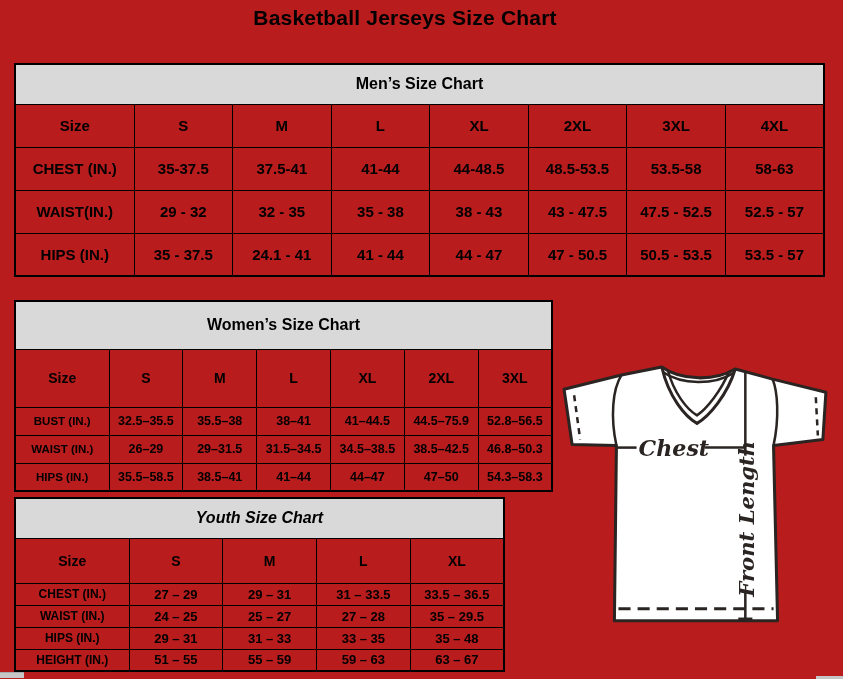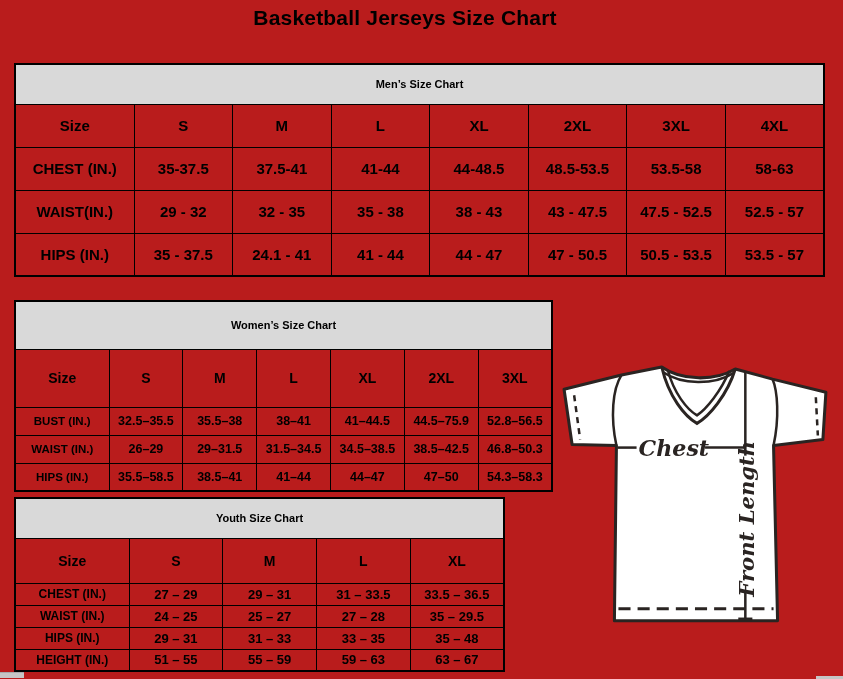--- a/index.html
+++ b/index.html
@@ -14,35 +14,35 @@
   }
   .size-table { position:absolute; }
   .size-table table {
     width:100%; height:100%; border-collapse:collapse; table-layout:fixed;
     border:2px solid #000;
   }
   .size-table td {
     border:1px solid #000; text-align:center; vertical-align:middle;
     font-weight:bold; overflow:hidden; white-space:nowrap;
   }
-  td.band { background:#d9d9d9; font-size:11px; }
+  td.band { background:#d9d9d9; font-size:16px; }
   
   #men-table { left:14px; top:63px; width:811px; height:212px; }
   #men-table tr.band-row { height:40px; }
   #men-table tr.size-row { height:43px; font-size:15px; }
   #men-table tr.data-row { height:43px; font-size:15px; }
   
   #women-table { left:14px; top:300px; width:539px; height:192px; }
   #women-table tr.band-row { height:38px; }
   #women-table tr.size-row { height:46px; font-size:14px; }
   #women-table tr.data-row { height:22px; font-size:12.5px; }
   #women-table tr.data-row td.rowlabel { font-size:11.5px; }
   
   #youth-table { left:14px; top:497px; width:491px; height:173px; }
-  #youth-table tr.band-row { height:40px; }
+  #youth-table tr.band-row { height:40px;font-style:italic; }
   #youth-table tr.size-row { height:45px; font-size:14px; }
   #youth-table tr.data-row { height:22px; font-size:13px; }
   #youth-table tr.data-row td.rowlabel { font-size:12px; }
   
   #jersey-diagram { position:absolute; left:556px; top:358px; width:284px; height:296px; }
   .diagram-text {
     font-family:"DejaVu Serif", serif; font-style:italic; font-weight:bold;
     fill:#2a2422;
   }
   

